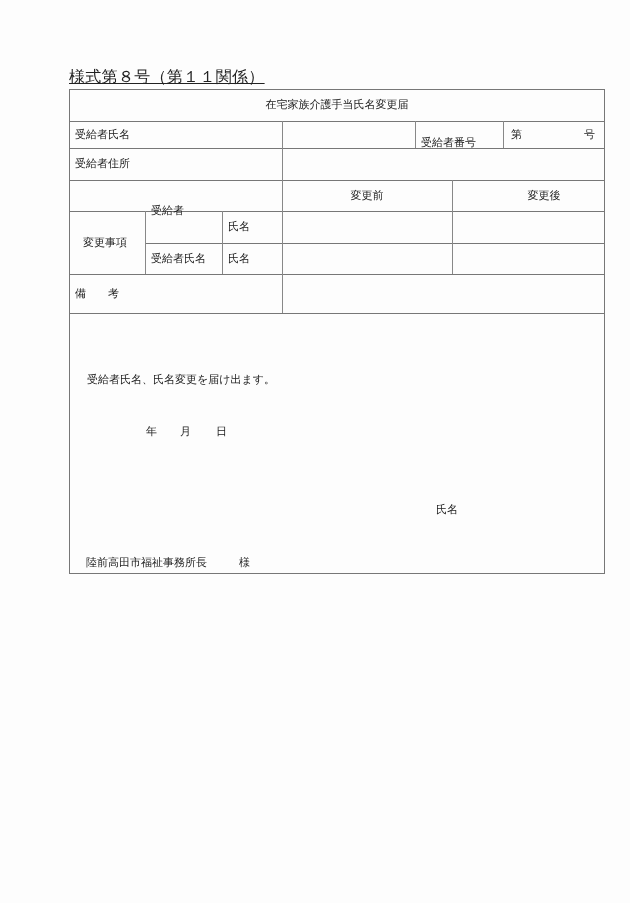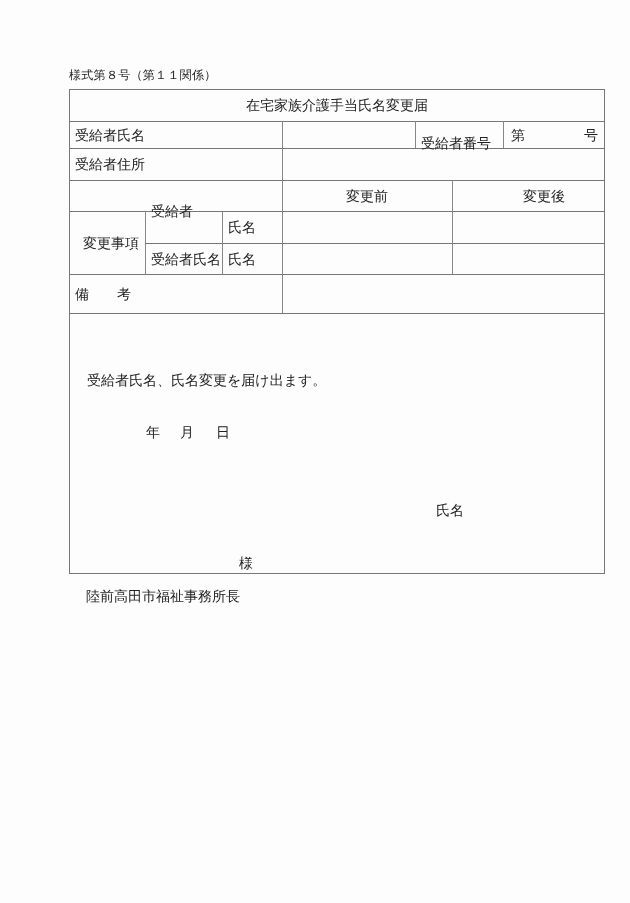--- a/index.html
+++ b/index.html
@@ -1,23 +1,23 @@
 <!DOCTYPE html>
 <html><head>
   <meta charset="utf-8">
   <style>
     html, body { margin: 0; padding: 0; background: #fdfdfd; }
     body { width: 630px; height: 903px; position: relative; overflow: hidden;
       font-family: "DejaVu Serif", "Liberation Serif", serif; color: #222; font-size: 11px; }
-    .form-label { position: absolute; left: 69px; top: 67px; font-size: 12px; letter-spacing: 0.3px; }
+    .form-label { position: absolute; left: 69px; top: 67px; font-size: 16px; letter-spacing: 0.3px; text-decoration: underline; }
     .frame { position: absolute; left: 69px; top: 89px; width: 536px; height: 485px;
       border: 1px solid #777; box-sizing: border-box; }
     .hl { position: absolute; height: 0; border-top: 1px solid #777; }
     .vl { position: absolute; width: 0; border-left: 1px solid #888; }
-    .t { position: absolute; font-size: 14px; white-space: nowrap; line-height: 14px; }
+    .t { position: absolute; font-size: 11px; white-space: nowrap; line-height: 14px; }
     .c { transform: translateX(-50%); }
     .cell-input { position: absolute; background: transparent; }
   </style>
 </head>
 <body>
 
 <div class="form-label">様式第８号（第１１関係）</div>
 
 <div class="frame"></div>
 
@@ -64,14 +64,14 @@
 <div class="cell-input" style="left:453px; top:244px; width:151px; height:30px;"></div>
 
 <div class="t" style="left:75px; top:287px;">備　　考</div>
 <div class="cell-input" style="left:283px; top:275px; width:321px; height:38px;"></div>
 
 <div class="t" style="left:87px; top:373px;">受給者氏名、氏名変更を届け出ます。</div>
 <div class="t" style="left:146px; top:425px;">年</div>
 <div class="t" style="left:180px; top:425px;">月</div>
 <div class="t" style="left:216px; top:425px;">日</div>
 <div class="t" style="left:436px; top:503px;">氏名</div>
-<div class="t" style="left:86px; top:556px;margin-top:33px;">陸前高田市福祉事務所長</div>
+<div class="t" style="left:86px; top:556px;">陸前高田市福祉事務所長</div>
 <div class="t" style="left:239px; top:556px;">様</div>
 
 </body></html>

